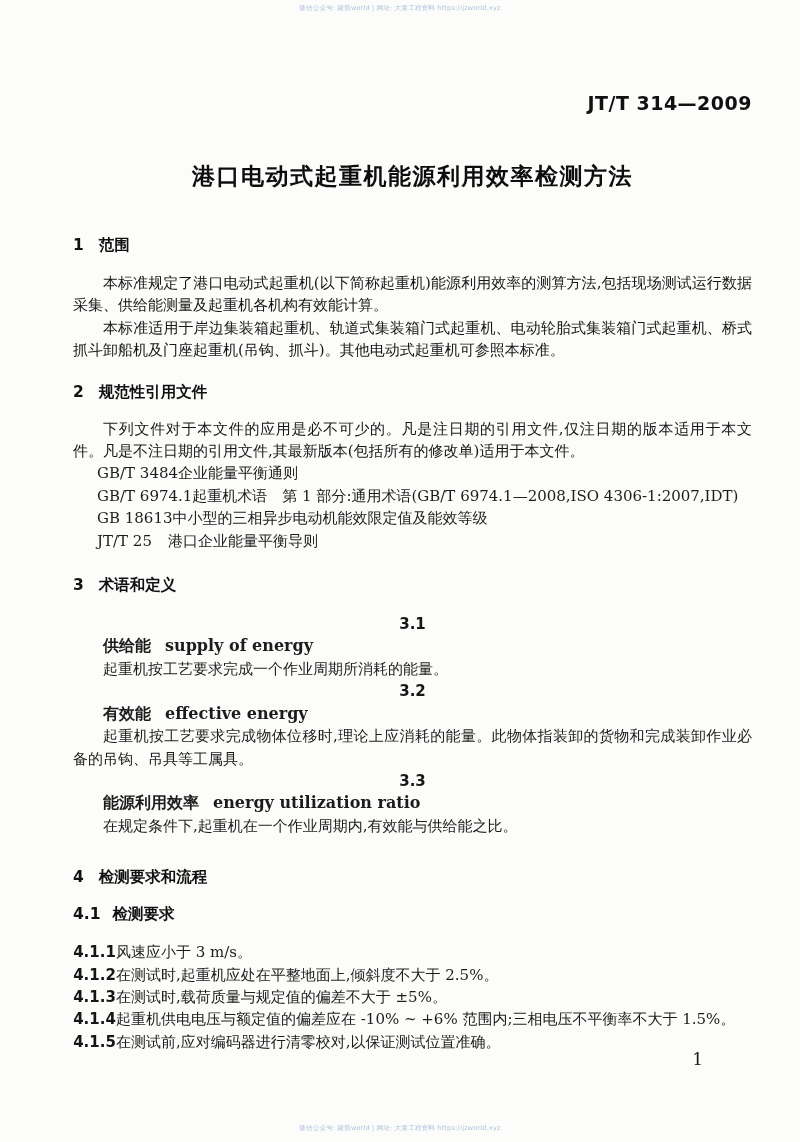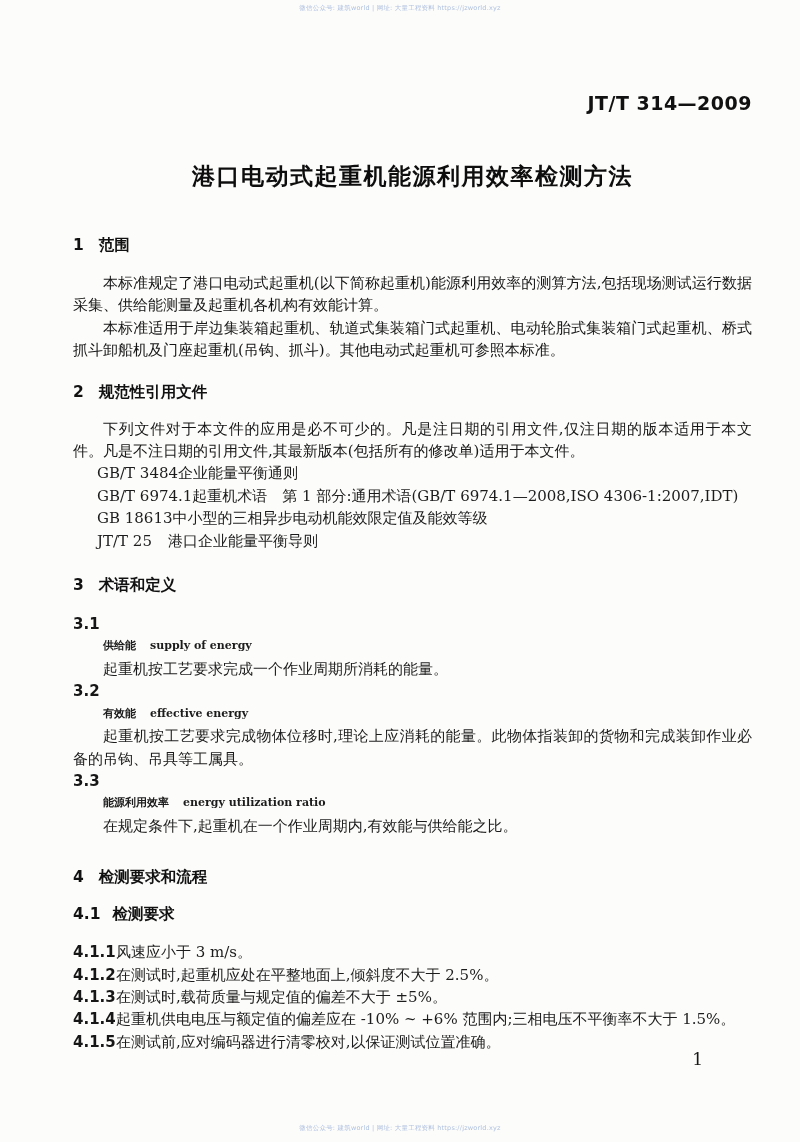--- a/index.html
+++ b/index.html
@@ -94,26 +94,27 @@
   }
   .ref-code { flex: 0 0 71px; white-space: nowrap; }
   .ref-title { flex: 1; }
 
   .terms-block { margin-top: 18px; }
   .term-num, .item-num {
     font-family: "DejaVu Sans", "Liberation Sans", sans-serif;
     font-weight: 600;
     font-size: 15px;
     color: #161616;
+    text-align: center;
   }
   .term-num { display: block; line-height: 22.4px; }
   .term-name {
     padding-left: 30px;
     line-height: 22.4px;
-    font-size: 11px;
+    font-size: 16px;
   }
   .term-zh {
     font-family: "DejaVu Sans", "Liberation Sans", sans-serif;
     font-weight: 700;
     margin-right: 14px;
   }
   .term-en { font-weight: 700; }
   .term-def {
     font-size: 15px;
     line-height: 22.4px;

